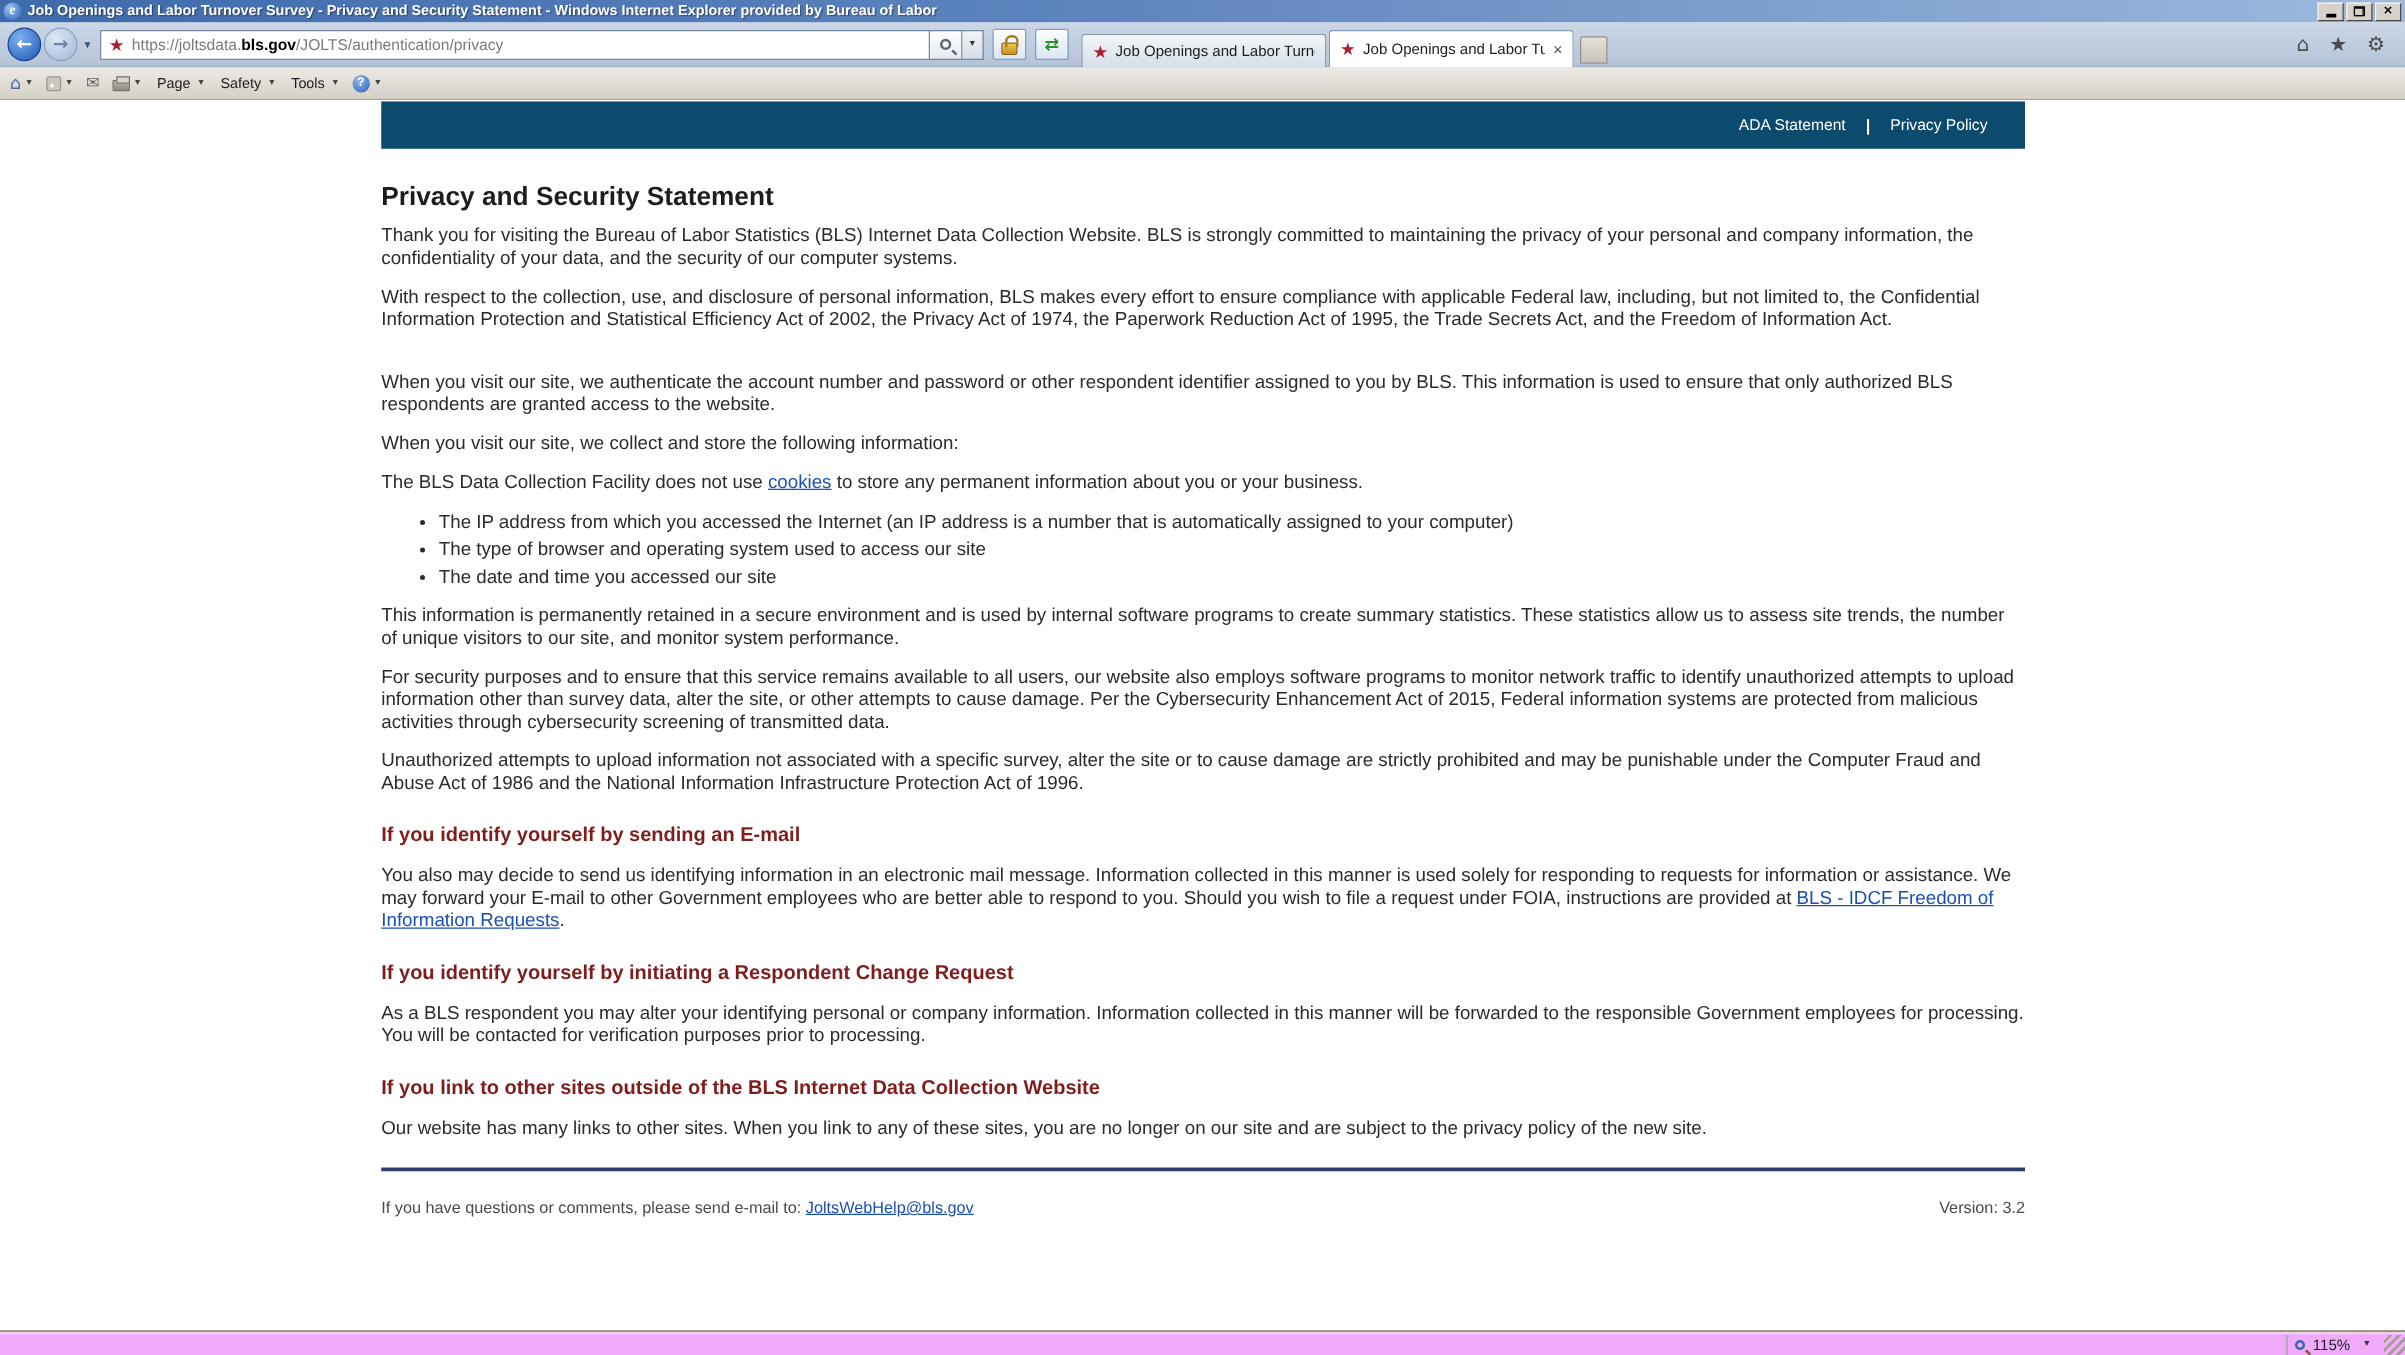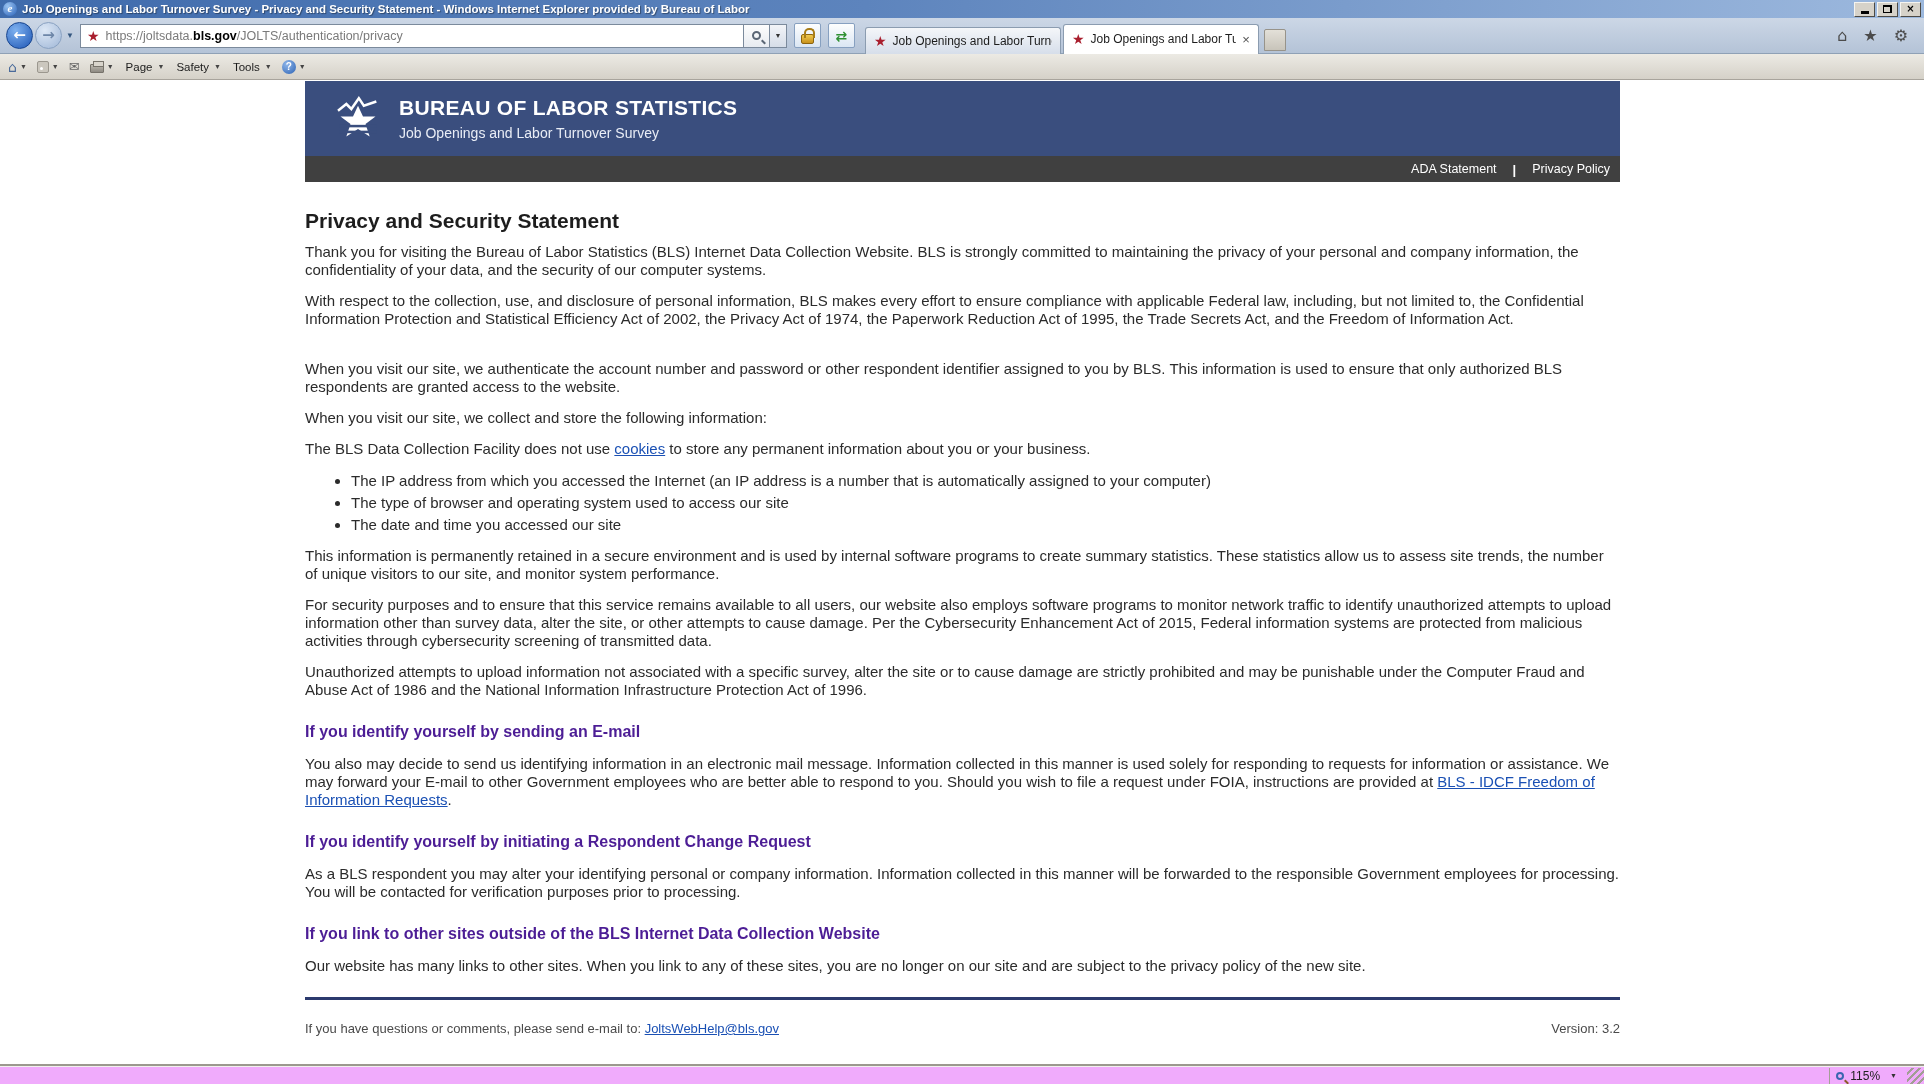--- a/index.html
+++ b/index.html
@@ -96,32 +96,32 @@
 
   
   .content { position:absolute; top:81px; left:0; width:100%; height:985px; background:#fff; overflow:hidden; }
   .page-col { width:1315px; margin-left:305px; }
 
   .banner { height:75px; background:#3a4e7e; display:flex; align-items:center; padding-left:28px; }
   .banner-logo { width:50px; height:50px; margin-right:16px; }
   .banner-text .b-title { color:#fff; font-size:21px; font-weight:bold; letter-spacing:.3px; }
   .banner-text .b-sub { color:#e9edf6; font-size:14px; margin-top:5px; }
 
-  .redbar { height:26px; background:#404040; display:flex; align-items:center;
-    justify-content:flex-end; padding-right:10px; }
+  .redbar { height:38px; background:#0c4a6e; display:flex; align-items:center;
+    justify-content:flex-end; padding-right:30px; }
   .redbar a { color:#fff; font-size:12.5px; text-decoration:none; }
   .redbar .sep { color:#fff; font-weight:bold; margin:0 16px; font-size:13px; }
 
   .article { color:#2b2b2b; font-size:15px; line-height:18px; }
   .article h1 { font-size:21px; font-weight:bold; color:#1d1d1d; margin:30px 0 6px 0; }
   .article p { margin:13px 0; }
   .article p.extra-gap { margin-top:32px; }
   .article ul { margin:4px 0 6px 0; padding-left:46px; }
   .article li { margin:3px 0; line-height:19px; }
-  .article h3 { font-size:16px; font-weight:bold; color:#4c1d95; margin:24px 0 14px 0; }
+  .article h3 { font-size:16px; font-weight:bold; color:#7f1d1d; margin:24px 0 14px 0; }
   a.inline-link { color:#1a50b4; text-decoration:underline; }
 
   .footer-rule { border:none; height:3px; background:#2b3a6e; margin-top:22px; }
   .page-footer { display:flex; justify-content:space-between; align-items:baseline;
     margin-top:20px; font-size:13px; color:#4a4a4a;gap:15px; }
 
   
   .statusbar { position:absolute; bottom:0; left:0; width:100%; height:18px;
     background:#f0abfc; border-top:1px solid #f2f1ed; box-shadow:0 -2px 0 #9c988f;
     display:flex; align-items:center; justify-content:flex-end; font-size:12px; color:#222; }
@@ -232,32 +232,20 @@
     </span>
     <span class="cmd-item">
       <span class="help-ico">?</span>
       <span class="cmd-caret">▼</span>
     </span>
   </div>
 
   <div class="content">
     <div class="page-col">
 
-      <div class="banner">
-        <svg class="banner-logo" viewBox="0 0 60 60">
-          <polyline points="6,20 16,12 22,18 31,5 37,14 52,9" fill="none" stroke="#ffffff" stroke-width="3"></polyline>
-          <polygon points="30,14 36,27 51,27 39,36 44,51 30,42 16,51 21,36 9,27 24,27" fill="#ffffff"></polygon>
-          <rect x="8" y="37" width="44" height="3" fill="#3a4e7e"></rect>
-          <rect x="8" y="44" width="44" height="3" fill="#3a4e7e"></rect>
-        </svg>
-        <span class="banner-text">
-          <div class="b-title">BUREAU OF LABOR STATISTICS</div>
-          <div class="b-sub">Job Openings and Labor Turnover Survey</div>
-        </span>
-      </div>
 
       <div class="redbar">
         <a href="#">ADA Statement</a>
         <span class="sep">|</span>
         <a href="#">Privacy Policy</a>
       </div>
 
       <div class="article">
         <h1>Privacy and Security Statement</h1>
 

